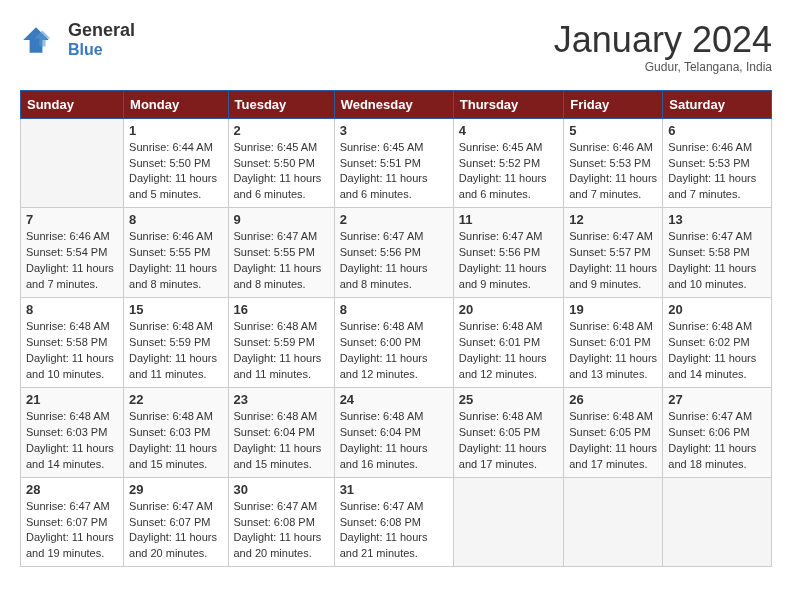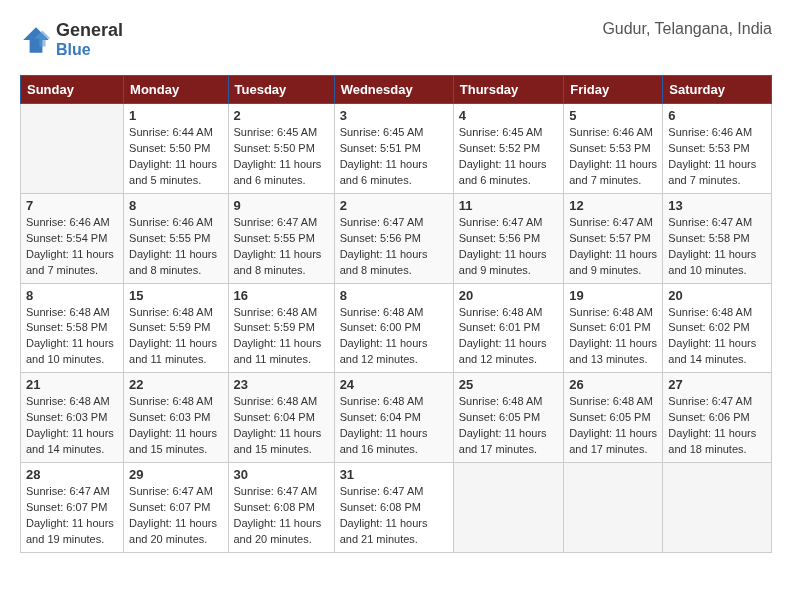--- a/index.html
+++ b/index.html
@@ -12,21 +12,21 @@
     }
     .header {
       display: flex;
       justify-content: space-between;
       align-items: flex-start;
       margin-bottom: 16px;
     }
     .logo {
       display: flex;
       align-items: center;
-      gap: 4px;
+      gap: 16px;
     }
     .logo-text-general {
       font-size: 18px;
       font-weight: bold;
       color: #333;
     }
     .logo-text-blue {
       font-size: 16px;
       font-weight: bold;
       color: #3a7abf;
@@ -38,21 +38,21 @@
     .title-block {
       text-align: right;
     }
     .main-title {
       font-size: 36px;
       font-weight: normal;
       color: #333;
       line-height: 1.1;
     }
     .subtitle {
-      font-size: 16px;
+      font-size: 12px;
       color: #555;
     }
     table {
       width: 100%;
       border-collapse: collapse;
       font-size: 11px;
     }
     thead tr th {
       background-color: #7f1d1d;
       color: #fff;
@@ -99,20 +99,21 @@
     <svg class="logo-icon" viewBox="0 0 40 40">
       <polygon points="20,4 36,20 28,20 28,36 12,36 12,20 4,20" fill="#3a7abf"></polygon>
       <polygon points="28,8 38,18 32,18 32,28 24,28 24,18 18,18" fill="#5599d0" opacity="0.6"></polygon>
     </svg>
     <div>
       <span class="logo-text-general">General</span><br>
       <span class="logo-text-blue">Blue</span>
     </div>
   </div>
   <div class="title-block">
+    <div class="main-title">January 2024</div>
     <div class="subtitle">Gudur, Telangana, India</div>
   </div>
 </div>
 
 <table>
   <thead>
     <tr id="header-row">
     <th>Sunday</th>
         <th>Monday</th>
         <th>Tuesday</th>

